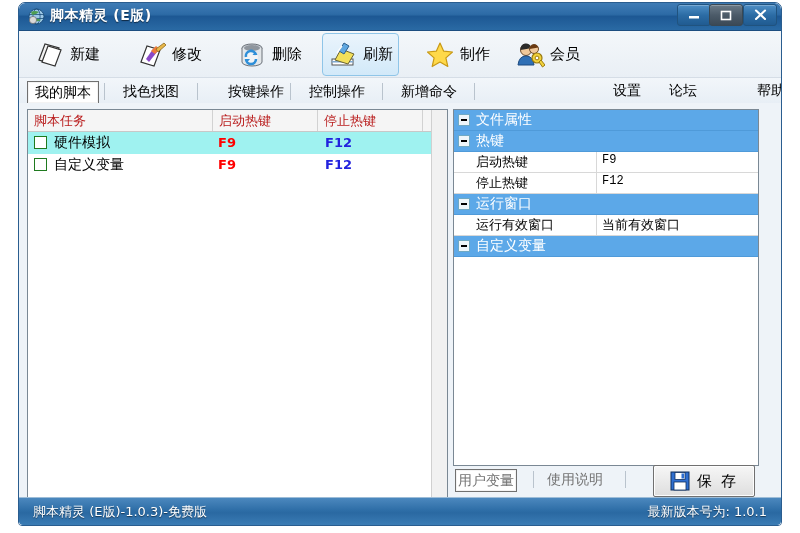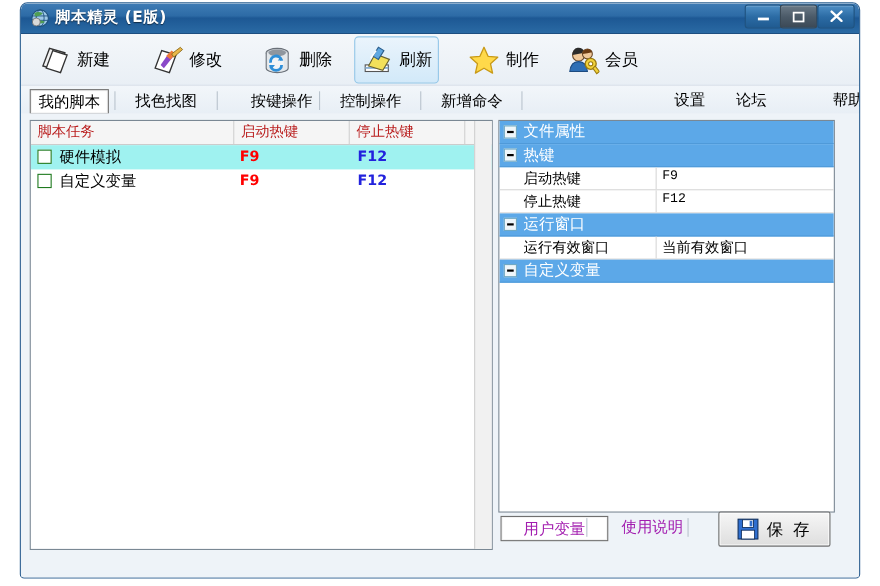--- a/index.html
+++ b/index.html
@@ -136,21 +136,21 @@
   .pvline{position:absolute;left:142px;top:0;bottom:0;width:1px;background:#d8d8d8;}
   .pval{
     position:absolute;left:148px;top:1px;font-size:13px;color:#000;
     font-family:"DejaVu Sans","Liberation Sans",sans-serif;white-space:nowrap;
   }
   .pval.mono{font-family:"Liberation Mono","DejaVu Sans Mono",monospace;font-size:12px;}
   
   #btabs{position:absolute;left:434px;top:366px;width:304px;height:26px;}
   .btab{
     position:absolute;top:0;height:21px;display:flex;align-items:center;
-    font-size:14px;color:#a21caf;padding:0 20px;white-space:nowrap;
+    font-size:14px;color:#737373;padding:0 2px;white-space:nowrap;
   }
   .btab.sel{background:#fff;border:1px solid #707070;box-shadow:0 0 0 1px #f3f3f3 inset;}
   .btabsep{position:absolute;top:2px;width:1px;height:17px;background:#b9c3cd;}
   #savebtn{
     position:absolute;left:200px;top:-4px;width:100px;height:30px;
     background:linear-gradient(to bottom,#f6f6f6,#dedede);
     border:1px solid #707070;border-radius:2px;
     display:flex;align-items:center;justify-content:center;
     box-shadow:0 0 0 1px #fdfdfd inset;
   }
@@ -379,15 +379,19 @@
         <svg width="20" height="20" viewBox="0 0 20 20">
           <rect x="1" y="1" width="18" height="18" fill="#2f6fd0" stroke="#11305e" stroke-width="1"></rect>
           <rect x="5" y="1.5" width="10" height="7" fill="#ffffff" stroke="#11305e" stroke-width=".8"></rect>
           <rect x="11.5" y="2.5" width="2.5" height="5" fill="#2f6fd0"></rect>
           <rect x="4" y="11" width="12" height="8" fill="#ffffff" stroke="#11305e" stroke-width=".8"></rect>
         </svg>
         <span id="savelabel">保 存</span>
       </div>
     </div>
 
+    <div id="statusbar">
+      <span id="status-left">脚本精灵 (E版)-1.0.3)-免费版</span>
+      <span id="status-right">最新版本号为: 1.0.1</span>
+    </div>
 
   </div>
 </div>
 
 </body></html>

